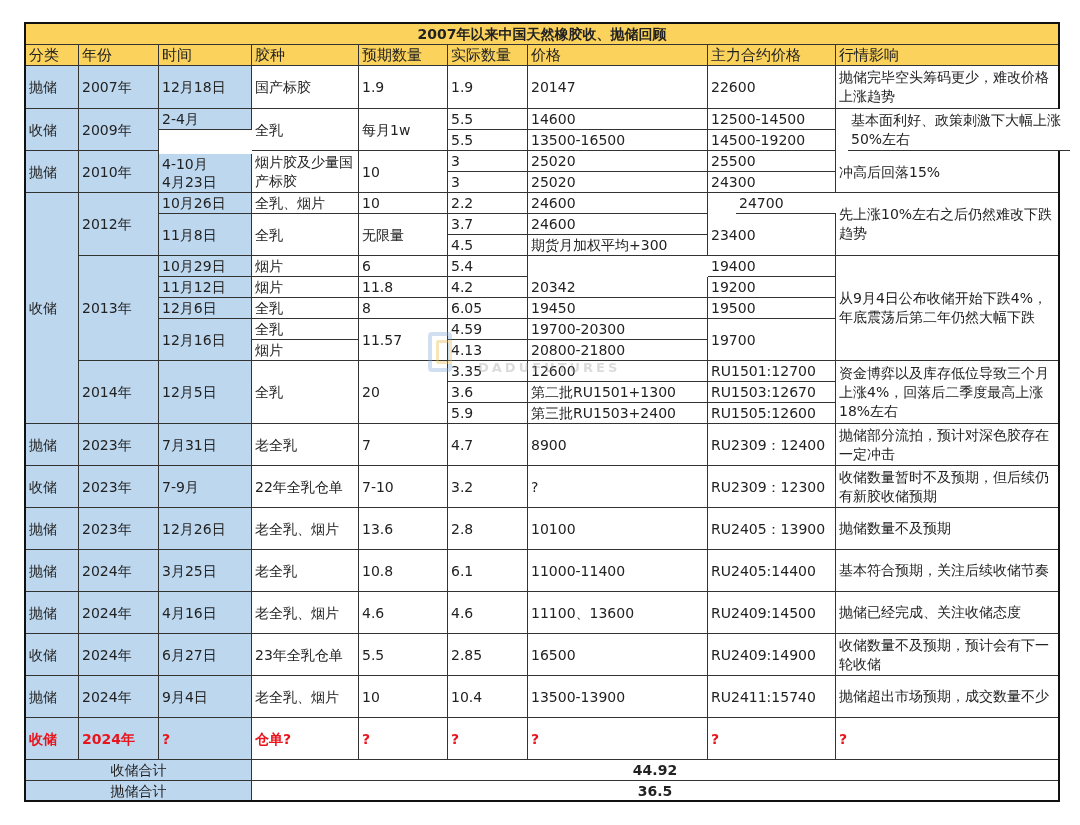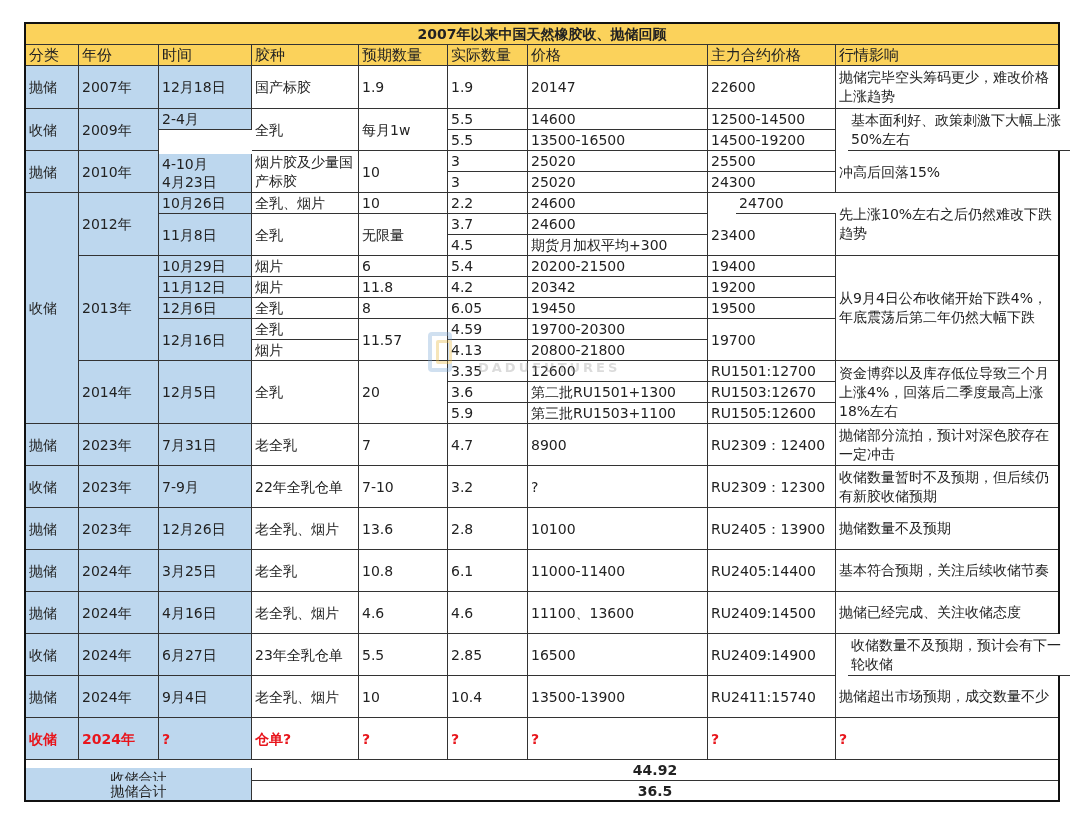--- a/index.html
+++ b/index.html
@@ -114,41 +114,40 @@
   <div class="cell white" style="left:226px;top:316px;width:107px;height:21px;">烟片</div>
   <div class="cell white" style="left:333px;top:232px;width:89px;height:21px;">6</div>
   <div class="cell white" style="left:333px;top:253px;width:89px;height:21px;">11.8</div>
   <div class="cell white" style="left:333px;top:274px;width:89px;height:21px;">8</div>
   <div class="cell white" style="left:333px;top:295px;width:89px;height:42px;">11.57</div>
   <div class="cell white" style="left:422px;top:232px;width:80px;height:21px;">5.4</div>
   <div class="cell white" style="left:422px;top:253px;width:80px;height:21px;">4.2</div>
   <div class="cell white" style="left:422px;top:274px;width:80px;height:21px;">6.05</div>
   <div class="cell white" style="left:422px;top:295px;width:80px;height:21px;">4.59</div>
   <div class="cell white" style="left:422px;top:316px;width:80px;height:21px;">4.13</div>
-  <div class="cell white" style="left:502px;top:232px;width:180px;height:21px;">20200-21500</div>
   <div class="cell white" style="left:502px;top:253px;width:180px;height:21px;">20342</div>
   <div class="cell white" style="left:502px;top:274px;width:180px;height:21px;">19450</div>
   <div class="cell white" style="left:502px;top:295px;width:180px;height:21px;">19700-20300</div>
   <div class="cell white" style="left:502px;top:316px;width:180px;height:21px;">20800-21800</div>
   <div class="cell white" style="left:682px;top:232px;width:128px;height:21px;">19400</div>
   <div class="cell white" style="left:682px;top:253px;width:128px;height:21px;">19200</div>
   <div class="cell white" style="left:682px;top:274px;width:128px;height:21px;">19500</div>
   <div class="cell white" style="left:682px;top:295px;width:128px;height:42px;">19700</div>
   <div class="cell white wrap noright" style="left:810px;top:232px;width:222px;height:105px;">从9月4日公布收储开始下跌4%，年底震荡后第二年仍然大幅下跌</div>
 
   <div class="cell blue" style="left:53px;top:337px;width:80px;height:63px;">2014年</div>
   <div class="cell blue" style="left:133px;top:337px;width:93px;height:63px;">12月5日</div>
   <div class="cell white" style="left:226px;top:337px;width:107px;height:63px;">全乳</div>
   <div class="cell white" style="left:333px;top:337px;width:89px;height:63px;">20</div>
   <div class="cell white" style="left:422px;top:337px;width:80px;height:21px;">3.35</div>
   <div class="cell white" style="left:422px;top:358px;width:80px;height:21px;">3.6</div>
   <div class="cell white" style="left:422px;top:379px;width:80px;height:21px;">5.9</div>
   <div class="cell white" style="left:502px;top:337px;width:180px;height:21px;">12600</div>
   <div class="cell white" style="left:502px;top:358px;width:180px;height:21px;">第二批RU1501+1300</div>
-  <div class="cell white" style="left:502px;top:379px;width:180px;height:21px;">第三批RU1503+1100</div>
+  <div class="cell white" style="left:502px;top:379px;width:180px;height:21px;">第三批RU1503+2400</div>
   <div class="cell white" style="left:682px;top:337px;width:128px;height:21px;">RU1501:12700</div>
   <div class="cell white" style="left:682px;top:358px;width:128px;height:21px;">RU1503:12670</div>
   <div class="cell white" style="left:682px;top:379px;width:128px;height:21px;">RU1505:12600</div>
   <div class="cell white wrap noright" style="left:810px;top:337px;width:222px;height:63px;">资金博弈以及库存低位导致三个月上涨4%，回落后二季度最高上涨18%左右</div>
 
   <div class="cell blue" style="left: 0px; top: 400px; width: 53px; height: 42px;">抛储</div>
     <div class="cell blue" style="left: 53px; top: 400px; width: 80px; height: 42px;">2023年</div>
     <div class="cell blue" style="left: 133px; top: 400px; width: 93px; height: 42px;">7月31日</div>
     <div class="cell white" style="left: 226px; top: 400px; width: 107px; height: 42px;">老全乳</div>
     <div class="cell white" style="left: 333px; top: 400px; width: 89px; height: 42px;">7</div>
@@ -193,21 +192,21 @@
     <div class="cell white" style="left: 682px; top: 568px; width: 128px; height: 42px;">RU2409:14500</div>
     <div class="cell white wrap noright" style="left: 810px; top: 568px; width: 222px; height: 42px;">抛储已经完成、关注收储态度</div>
     <div class="cell blue" style="left: 0px; top: 610px; width: 53px; height: 42px;">收储</div>
     <div class="cell blue" style="left: 53px; top: 610px; width: 80px; height: 42px;">2024年</div>
     <div class="cell blue" style="left: 133px; top: 610px; width: 93px; height: 42px;">6月27日</div>
     <div class="cell white" style="left: 226px; top: 610px; width: 107px; height: 42px;">23年全乳仓单</div>
     <div class="cell white" style="left: 333px; top: 610px; width: 89px; height: 42px;">5.5</div>
     <div class="cell white" style="left: 422px; top: 610px; width: 80px; height: 42px;">2.85</div>
     <div class="cell white" style="left: 502px; top: 610px; width: 180px; height: 42px;">16500</div>
     <div class="cell white" style="left: 682px; top: 610px; width: 128px; height: 42px;">RU2409:14900</div>
-    <div class="cell white wrap noright" style="left: 810px; top: 610px; width: 222px; height: 42px; margin-left: 12px;">收储数量不及预期，预计会有下一轮收储</div>
+    <div class="cell white wrap noright" style="left: 810px; top: 610px; width: 222px; height: 42px;">收储数量不及预期，预计会有下一轮收储</div>
     <div class="cell blue" style="left: 0px; top: 652px; width: 53px; height: 42px;">抛储</div>
     <div class="cell blue" style="left: 53px; top: 652px; width: 80px; height: 42px;">2024年</div>
     <div class="cell blue" style="left: 133px; top: 652px; width: 93px; height: 42px;">9月4日</div>
     <div class="cell white" style="left: 226px; top: 652px; width: 107px; height: 42px;">老全乳、烟片</div>
     <div class="cell white" style="left: 333px; top: 652px; width: 89px; height: 42px;">10</div>
     <div class="cell white" style="left: 422px; top: 652px; width: 80px; height: 42px;">10.4</div>
     <div class="cell white" style="left: 502px; top: 652px; width: 180px; height: 42px;">13500-13900</div>
     <div class="cell white" style="left: 682px; top: 652px; width: 128px; height: 42px;">RU2411:15740</div>
     <div class="cell white wrap noright" style="left: 810px; top: 652px; width: 222px; height: 42px;">抛储超出市场预期，成交数量不少</div>
     <div id="single-rows"></div>
@@ -215,21 +214,21 @@
   <div class="cell blue red" style="left:0;top:694px;width:53px;height:42px;">收储</div>
   <div class="cell blue red" style="left:53px;top:694px;width:80px;height:42px;">2024年</div>
   <div class="cell blue red" style="left:133px;top:694px;width:93px;height:42px;">?</div>
   <div class="cell white red" style="left:226px;top:694px;width:107px;height:42px;">仓单?</div>
   <div class="cell white red" style="left:333px;top:694px;width:89px;height:42px;">?</div>
   <div class="cell white red" style="left:422px;top:694px;width:80px;height:42px;">?</div>
   <div class="cell white red" style="left:502px;top:694px;width:180px;height:42px;">?</div>
   <div class="cell white red" style="left:682px;top:694px;width:128px;height:42px;">?</div>
   <div class="cell white red noright" style="left:810px;top:694px;width:222px;height:42px;">?</div>
 
-  <div class="cell blue center" style="left:0;top:736px;width:226px;height:21px;margin-top:8px;">收储合计</div>
+  <div class="cell blue center" style="left:0;top:736px;width:226px;height:21px;">收储合计</div>
   <div class="cell white center bold noright" style="left:226px;top:736px;width:806px;height:21px;">44.92</div>
   <div class="cell blue center" style="left:0;top:757px;width:226px;height:19px;border-bottom:none;">抛储合计</div>
   <div class="cell white center bold noright" style="left:226px;top:757px;width:806px;height:19px;border-bottom:none;">36.5</div>
 </div>
 
 <div id="watermark">
   <div class="logo"></div>
   <div class="en">DADUFUTURES</div>
 </div>
 

